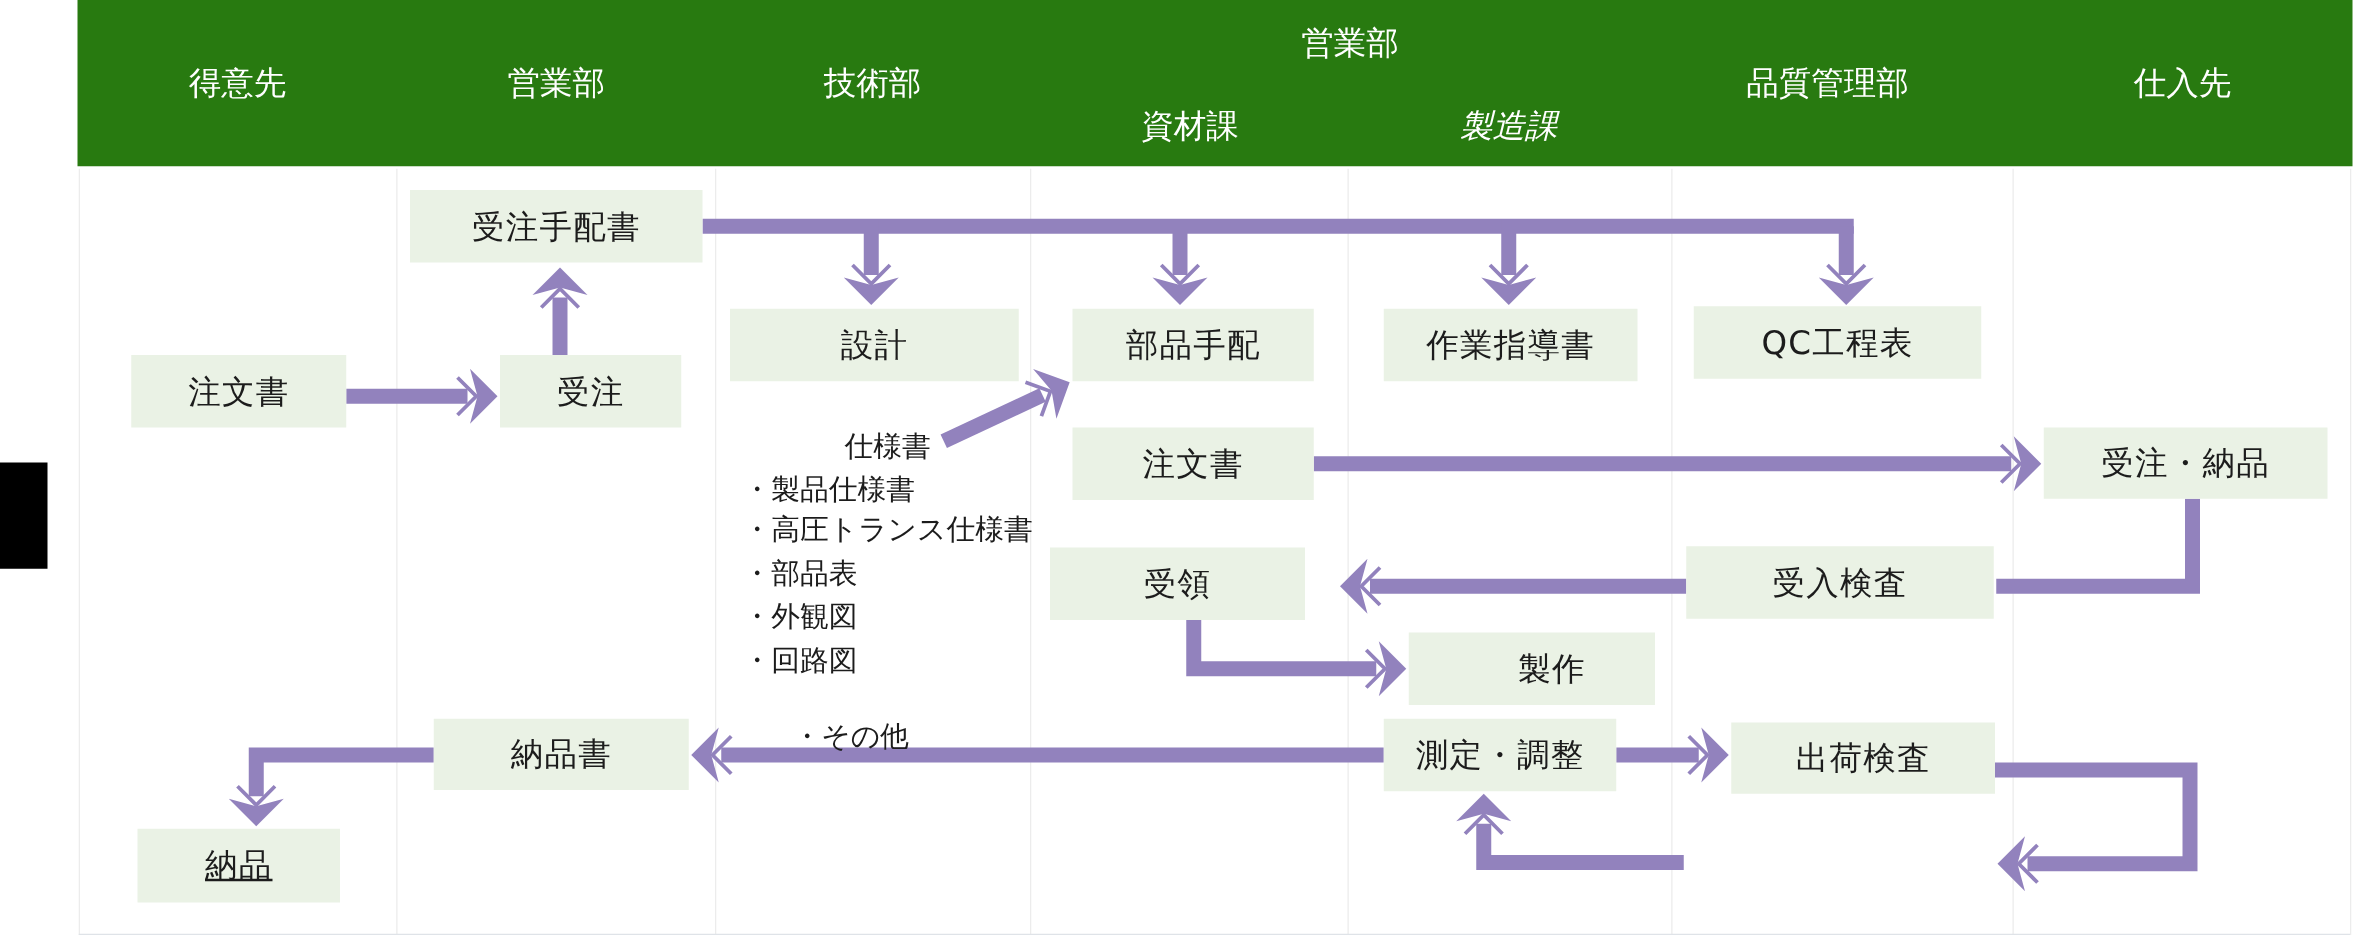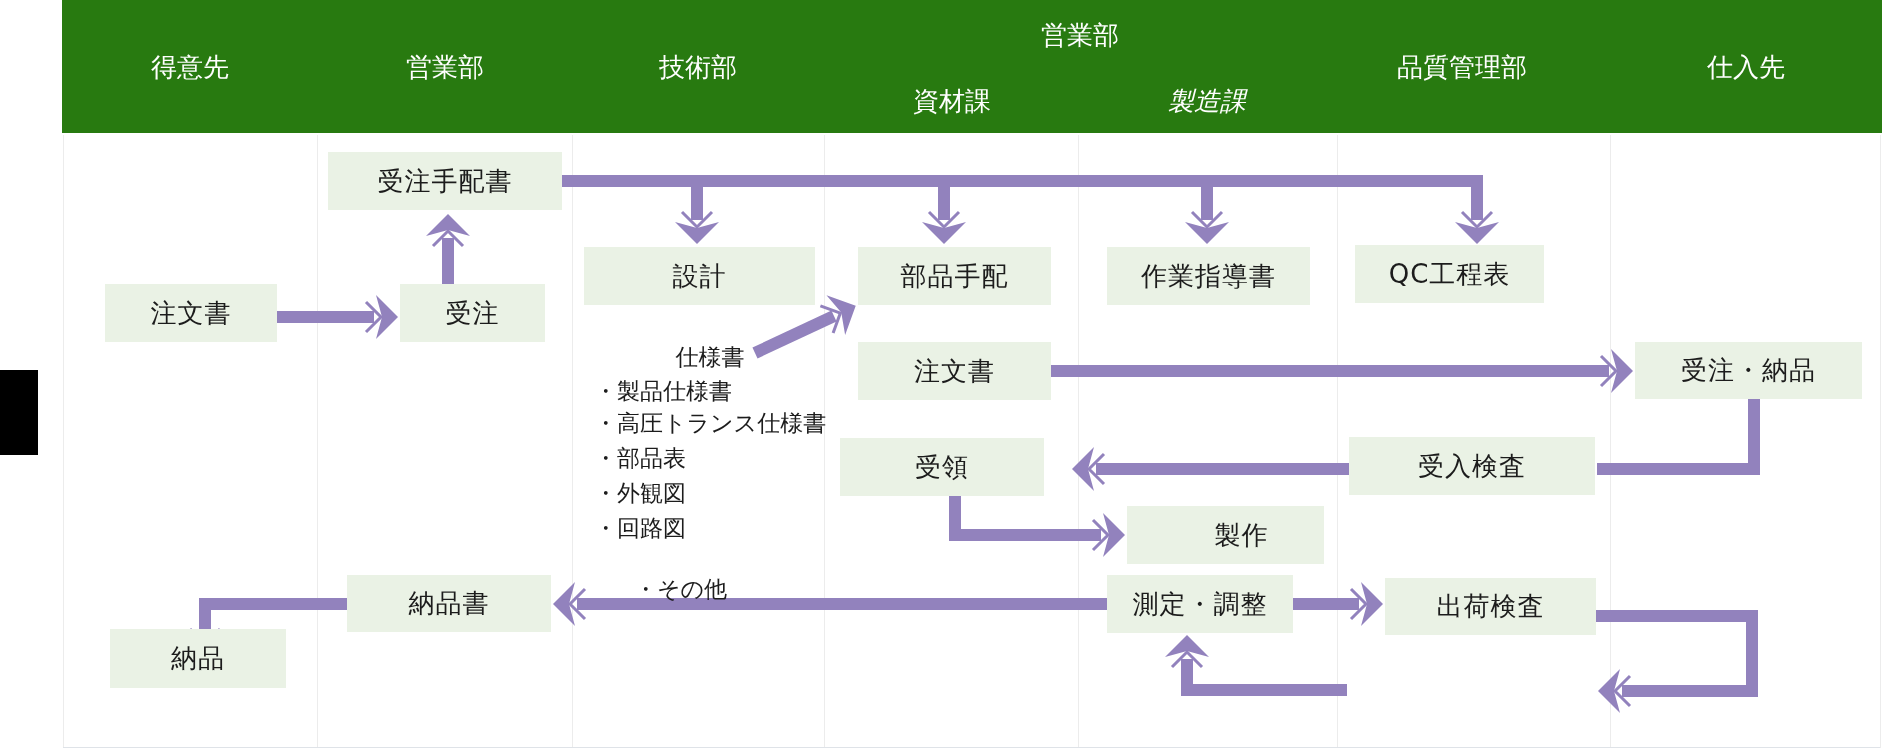--- a/index.html
+++ b/index.html
@@ -98,30 +98,30 @@
 
     <path class="shaft" d="M1347,690 H1187 V659" marker-end="url(#ah)"></path>
   </svg>
 
   <div class="pbox" style="left:328px;top:152px;width:234px;height:58px;">受注手配書</div>
   <div class="pbox" style="left:105px;top:284px;width:172px;height:58px;">注文書</div>
   <div class="pbox" style="left:400px;top:284px;width:145px;height:58px;">受注</div>
   <div class="pbox" style="left:584px;top:247px;width:231px;height:58px;">設計</div>
   <div class="pbox" style="left:858px;top:247px;width:193px;height:58px;">部品手配</div>
   <div class="pbox" style="left:1107px;top:247px;width:203px;height:58px;">作業指導書</div>
-  <div class="pbox" style="left:1355px;top:245px;width:189px;height:58px;">QC工程表</div>
+  <div class="pbox" style="left:1355px;top:245px;width:230px;height:58px;">QC工程表</div>
   <div class="pbox" style="left:858px;top:342px;width:193px;height:58px;">注文書</div>
   <div class="pbox" style="left:1635px;top:342px;width:227px;height:57px;">受注・納品</div>
   <div class="pbox" style="left:840px;top:438px;width:204px;height:58px;">受領</div>
   <div class="pbox" style="left:1349px;top:437px;width:246px;height:58px;">受入検査</div>
   <div class="pbox" style="left:1127px;top:506px;width:165px;height:58px;padding-left:32px;">製作</div>
   <div class="pbox" style="left:1107px;top:575px;width:186px;height:58px;">測定・調整</div>
   <div class="pbox" style="left:1385px;top:578px;width:211px;height:57px;">出荷検査</div>
   <div class="pbox" style="left:347px;top:575px;width:204px;height:57px;">納品書</div>
-  <div class="pbox" style="left:110px;top:629px;width:176px;height:59px;">納品</div>
+  <div class="pbox" style="left:110px;top:663px;width:162px;height:59px;text-decoration:underline;">納品</div>
 
   <div class="note-title" style="left:710px;top:342px;">仕様書</div>
   <div class="note-item" style="left:594px;top:376px;">・製品仕様書</div>
   <div class="note-item" style="left:594px;top:408px;">・高圧トランス仕様書</div>
   <div class="note-item" style="left:594px;top:443px;">・部品表</div>
   <div class="note-item" style="left:594px;top:478px;">・外観図</div>
   <div class="note-item" style="left:594px;top:513px;">・回路図</div>
   <div class="note-item" style="left:594px;top:574px;margin-left:40px;">・その他</div>
 
 </div>

